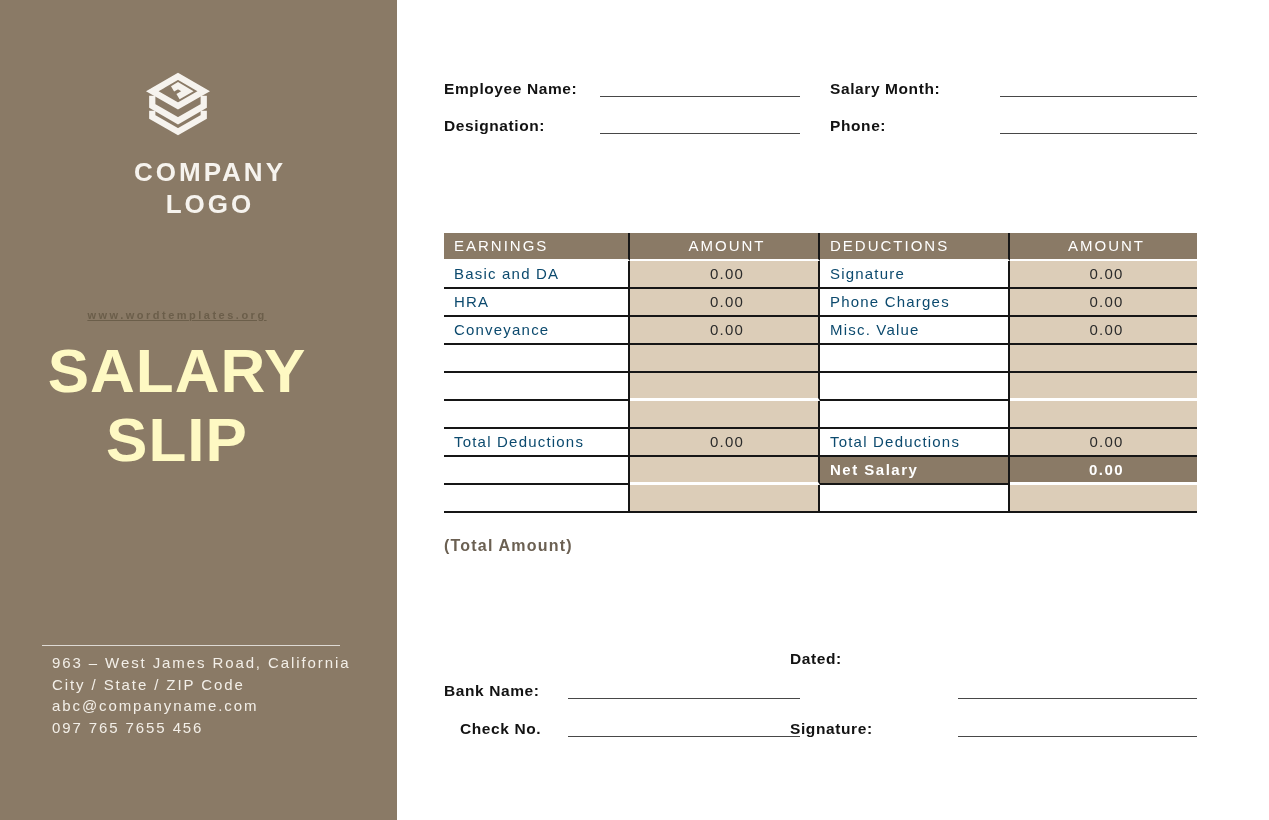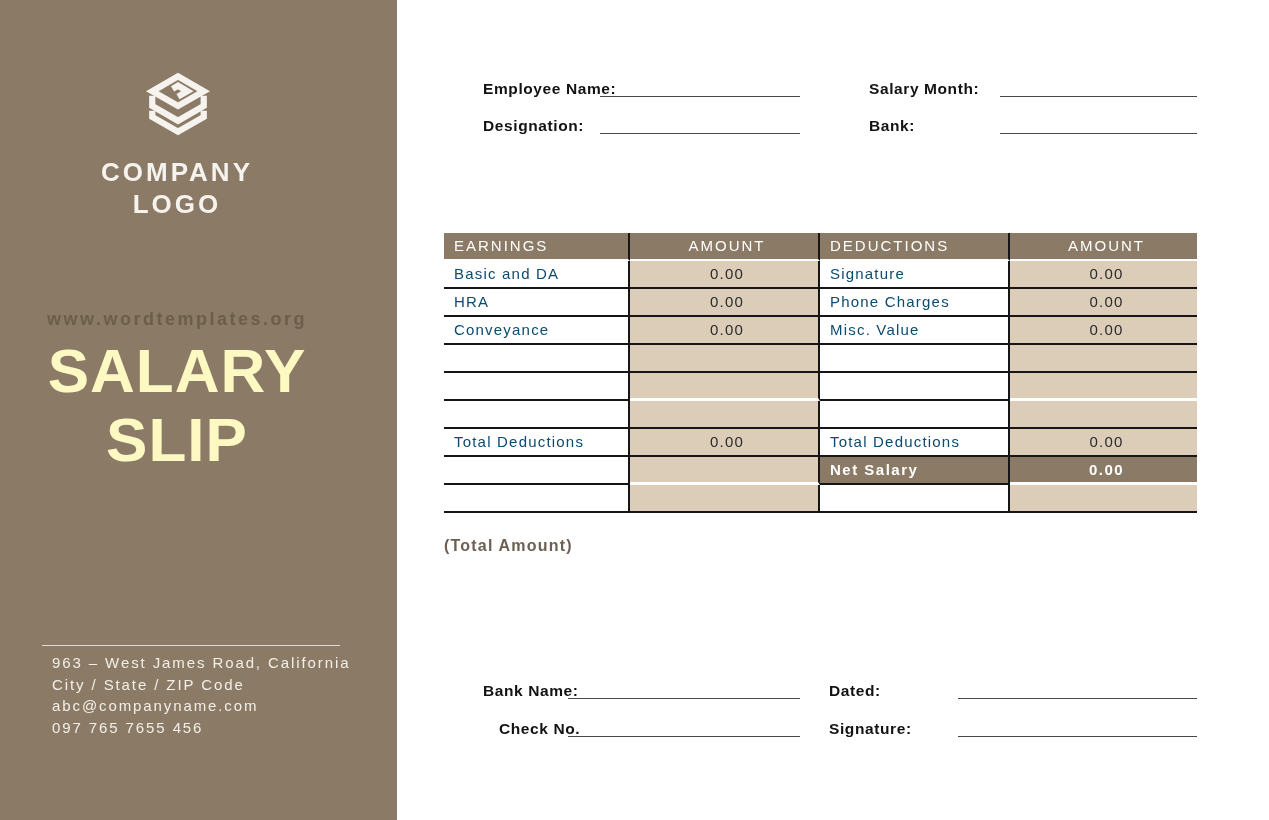--- a/index.html
+++ b/index.html
@@ -9,51 +9,51 @@
     font-family:"Liberation Sans", sans-serif;
   }
   
   .sidebar{
     position:absolute;left:0;top:0;width:397px;height:820px;
     background:#8a7a66;color:#f5f2ec;
   }
   .logo{position:absolute;left:139px;top:64px;width:78px;height:84px;}
   .company-name{
     position:absolute;left:0;top:156px;width:354px;text-align:center;
-    font-size:26px;font-weight:700;letter-spacing:3px;line-height:32px;color:#f6f3ee;
+    font-size:26px;font-weight:700;letter-spacing:3px;line-height:32px;color:#f6f3ee;padding-left:33px;
   }
   .website{
     position:absolute;left:0;top:309px;width:354px;text-align:center;
-    font-size:18px;font-weight:700;letter-spacing:2.5px;color:#6b5e4a;
+    font-size:11px;font-weight:700;letter-spacing:2.5px;color:#6b5e4a;text-decoration:underline;
   }
   .doc-title{
     position:absolute;left:0;top:336px;width:354px;text-align:center;
     font-size:62px;font-weight:700;line-height:69px;letter-spacing:1px;color:#fef9c3;
   }
   .divider{
     position:absolute;left:42px;top:645px;width:298px;height:1px;
     background:rgba(255,255,255,0.72);
   }
   .address{
     position:absolute;left:52px;top:652px;width:330px;
     font-size:15px;letter-spacing:1.9px;line-height:21.5px;color:#f3efe8;
   }
   
   .lbl{
     position:absolute;white-space:nowrap;
-    font-size:15.5px;font-weight:700;letter-spacing:0.6px;color:#121212;margin-left:39px;
+    font-size:15.5px;font-weight:700;letter-spacing:0.6px;color:#121212;
   }
   .lbl.r{}
   .fline{position:absolute;height:0;border-bottom:1.4px solid #474747;}
   #lbl-emp{left:444px;top:80px;}       #line-emp{left:600px;top:96px;width:200px;}
   #lbl-month{left:830px;top:80px;width:155px;} #line-month{left:1000px;top:96px;width:197px;}
   #lbl-desig{left:444px;top:117px;}    #line-desig{left:600px;top:133px;width:200px;}
   #lbl-year{left:830px;top:117px;width:155px;} #line-year{left:1000px;top:133px;width:197px;}
   #lbl-bank{left:444px;top:682px;}     #line-bank{left:568px;top:698px;width:232px;}
-  #lbl-dated{left:790px;top:682px;width:157px;} #line-dated{left:958px;top:698px;width:239px;}
+  #lbl-dated{left:790px;top:650px;width:157px;} #line-dated{left:958px;top:698px;width:239px;}
   #lbl-check{left:460px;top:720px;}    #line-check{left:568px;top:736px;width:232px;}
   #lbl-sig{left:790px;top:720px;width:157px;}   #line-sig{left:958px;top:736px;width:239px;}
   
   .ss-table{
     position:absolute;left:444px;top:233px;
     display:grid;grid-template-columns:186px 190px 190px 187px;grid-auto-rows:28px;
   }
   .cell{
     box-sizing:border-box;height:28px;line-height:26px;overflow:hidden;white-space:nowrap;
     font-size:15px;letter-spacing:1.2px;color:#0c4a6e;padding:0 10px;background:#ffffff;
@@ -106,21 +106,21 @@
 
 <div class="lbl" id="lbl-emp">Employee Name:</div>
 <div class="fline" id="line-emp"></div>
 
 <div class="lbl r" id="lbl-month">Salary Month:</div>
 <div class="fline" id="line-month"></div>
 
 <div class="lbl" id="lbl-desig">Designation:</div>
 <div class="fline" id="line-desig"></div>
 
-<div class="lbl r" id="lbl-year">Bank:</div>
+<div class="lbl r" id="lbl-year">Phone:</div>
 <div class="fline" id="line-year"></div>
 
 <div class="ss-table">
 
   <div class="cell h vr">EARNINGS</div>
   <div class="cell h num vr">AMOUNT</div>
   <div class="cell h vr">DEDUCTIONS</div>
   <div class="cell h num">AMOUNT</div>
 
   <div class="cell n bb vr">Basic and DA</div>

